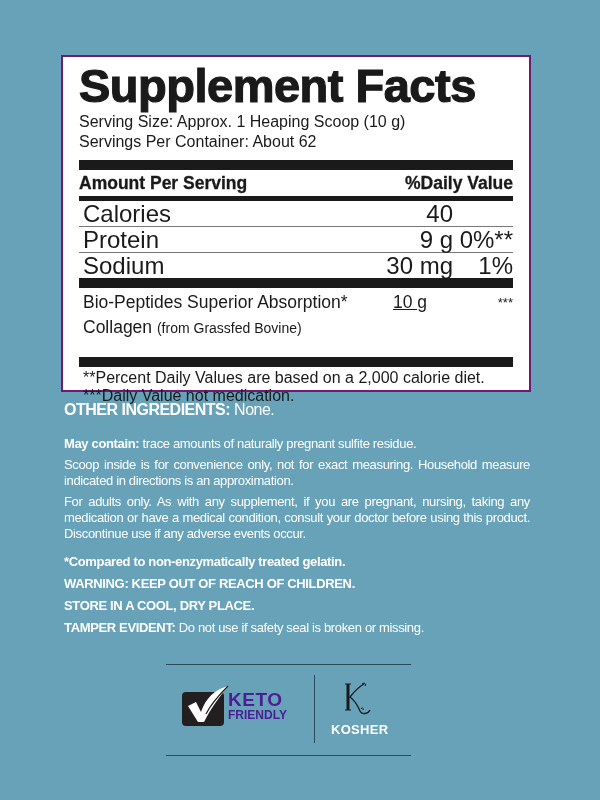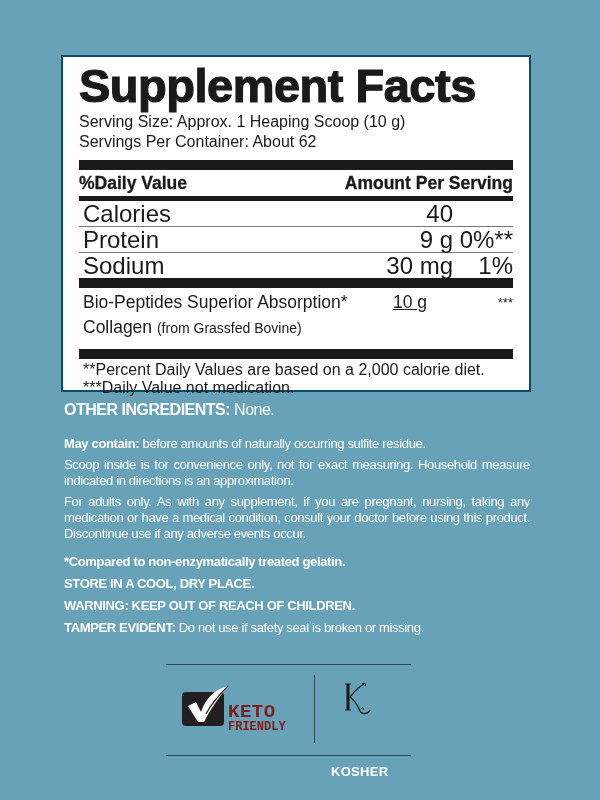--- a/index.html
+++ b/index.html
@@ -8,21 +8,21 @@
     background: #67a2b8;
     font-family: "Liberation Sans", "DejaVu Sans", sans-serif;
     position: relative;
     color: #1a1a1a;
   }
   .panel {
     position: absolute;
     left: 61px; top: 55px;
     width: 470px; height: 337px;
     background: #ffffff;
-    border: 2px solid #0c4a6e;
+    border: 2px solid #701a75;
     padding: 0 16px 0 16px;
   }
   .title {
     font-weight: 900;
     font-size: 47px;
     letter-spacing: -0.5px;
     line-height: 52px;
     margin-top: 3px;
     color: #1a1a1a;
     -webkit-text-stroke: 1.2px #1a1a1a;
@@ -48,21 +48,21 @@
     padding-left: 4px;
   }
   .row .name { flex: 1; }
   .row .amt { width: 120px; text-align: right; }
   .row .dv { width: 60px; text-align: right; }
   .collagen {
     padding-left: 4px;
     font-size: 17.5px;
     line-height: 25px;
     padding-top: 2px;
-    padding-bottom: 8px;
+    padding-bottom: 16px;
   }
   .collagen .line1 { display: flex; }
   .collagen .line1 .name { flex: 1; white-space: nowrap; }
   .collagen .line1 .amt { width: 60px; text-align: left; text-decoration: underline; }
   .collagen .line1 .dv { width: 60px; text-align: right; font-size: 13px; }
   .collagen .line2 .sub { font-size: 14px; }
   .footnote {
     font-size: 16px;
     line-height: 18px;
     padding-top: 2px;
@@ -87,46 +87,46 @@
     position: absolute; left: 166px; width: 245px; height: 1px; background: #2e4a5a;
   }
   .badges {
     position: absolute; left: 180px; top: 675px; width: 240px; height: 70px;
   }
   .keto-box {
     position: absolute; left: 2px; top: 17px; width: 42px; height: 34px;
     background: #231f20; border-radius: 4px;
   }
   .keto-text {
-    position: absolute; left: 48px; top: 28px; color: #7f1d1d; font-weight: 700;
-    font-family: Liberation Mono, monospace;
+    position: absolute; left: 48px; top: 16px; color: #4c1d95; font-weight: 700;
+    font-family: Liberation Sans, sans-serif;
   }
   .keto-text .k1 { font-size: 19px; line-height: 18px; letter-spacing: 0.5px; display:block; }
   .keto-text .k2 { font-size: 12px; line-height: 13px; display:block; }
   .vdiv { position: absolute; left: 314px; top: 675px; width: 1px; height: 68px; background: #2e4a5a; }
   .kosher-k {
     position: absolute; left: 340px; top: 680px; width: 40px; height: 40px;
   }
   .kosher-label {
-    position: absolute; left: 331px; top: 764px; color: #ffffff; font-weight: 700; font-size: 13px;
+    position: absolute; left: 331px; top: 722px; color: #ffffff; font-weight: 700; font-size: 13px;
     letter-spacing: 0.3px;
   }
 </style>
 </head>
 <body>
 
 <div class="panel">
   <div class="title">Supplement Facts</div>
   <div class="serving">Serving Size: Approx. 1 Heaping Scoop (10 g)</div>
   <div class="serving" style="margin-bottom:8px;">Servings Per Container: About 62</div>
 
   <div class="bar-thick"></div>
   <div class="hdr">
+    <span>Amount Per Serving</span>
     <span>%Daily Value</span>
-    <span>Amount Per Serving</span>
   </div>
   <div class="bar-med"></div>
 
   <div class="row">
     <span class="name">Calories</span>
     <span class="amt">40</span>
     <span class="dv"></span>
   </div>
   <div class="bar-thin"></div>
   <div class="row">
@@ -159,27 +159,27 @@
   <div class="footnote" style="padding-top:0;">***Daily Value not medication.</div>
 </div>
 
 <div class="info">
   <p class="oi">
     <span>OTHER INGREDIENTS:</span>
     <span class="plain">None.</span>
   </p>
   <p>
     <b>May contain:</b>
-    <span>before amounts of naturally occurring sulfite residue.</span>
+    <span>trace amounts of naturally pregnant sulfite residue.</span>
   </p>
   <p>Scoop inside is for convenience only, not for exact measuring. Household measure indicated in directions is an approximation.</p>
   <p>For adults only. As with any supplement, if you are pregnant, nursing, taking any medication or have a medical condition, consult your doctor before using this product. Discontinue use if any adverse events occur.</p>
   <p class="caps gap">*Compared to non-enzymatically treated gelatin.</p>
+  <p class="caps">WARNING: KEEP OUT OF REACH OF CHILDREN.</p>
   <p class="caps">STORE IN A COOL, DRY PLACE.</p>
-  <p class="caps">WARNING: KEEP OUT OF REACH OF CHILDREN.</p>
   <p>
     <b>TAMPER EVIDENT:</b>
     <span>Do not use if safety seal is broken or missing.</span>
   </p>
 </div>
 
 <div class="hr" style="top:664px;"></div>
 <div class="hr" style="top:755px;"></div>
 
 <div class="badges">

